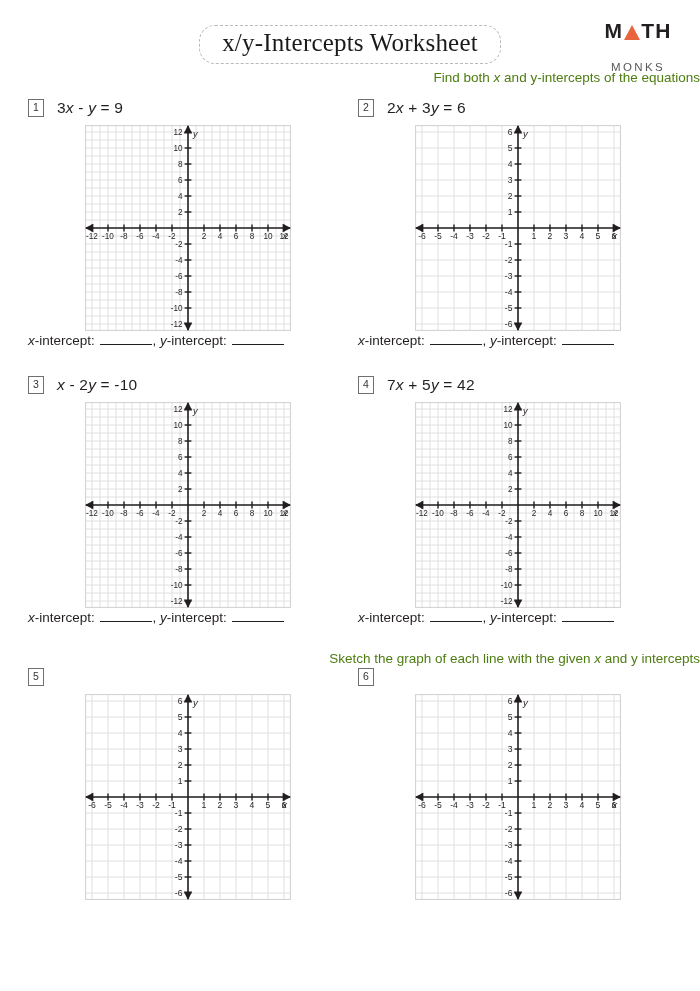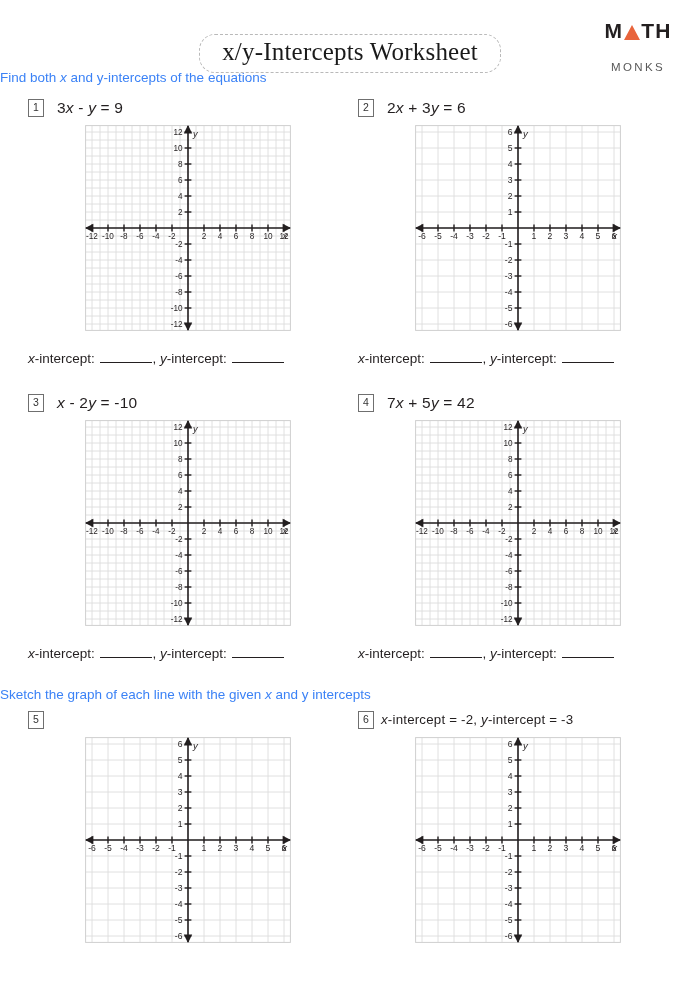--- a/index.html
+++ b/index.html
@@ -17,21 +17,21 @@
   }
 
   
   .header {
     position: relative;
     height: 70px;
   }
   .title-wrap {
     position: absolute;
     left: 0; right: 0;
-    top: 34px;
+    top: 25px;
     display: flex;
     justify-content: center;
   }
   .title-box {
     border: 1.5px dashed #b9b9b9;
     border-radius: 16px;
     padding: 3px 22px 6px 22px;
     font-family: "Liberation Serif", serif;
     font-size: 25px;
     letter-spacing: .2px;
@@ -68,23 +68,23 @@
   .logo-monks {
     font-family: "Liberation Sans", sans-serif;
     font-size: 11.5px;
     letter-spacing: 2.4px;
     color: #595959;
     margin-top: 21px;
   }
 
   
   .section-heading {
-    text-align: left;
+    text-align: right;
     font-size: 13.5px;
-    color: #3b82f6;
+    color: #4d7c0f;
     margin: 0;
   }
   .ital { font-style: italic; }
 
   
   .row {
     display: flex;
     justify-content: space-between;
     padding: 0 22px 0 28px;
     box-sizing: border-box;
@@ -113,21 +113,21 @@
   .prob-head.small .qnum { margin-right: 7px; }
   .eq { letter-spacing: .2px; }
 
   .grid-wrap {
     display: flex;
     justify-content: center;
   }
   .answer-line {
     font-size: 13.5px;
     white-space: nowrap;
-    margin-top: 18px;
+    margin-top: 0;
   }
   .blank {
     display: inline-block;
     border-bottom: 1.3px solid #231f20;
     width: 52px;
     height: 12px;
     margin: 0 1px;
   }
 </style>
 </head>
@@ -603,21 +603,21 @@
             <line x1="100.6" y1="8" x2="107.4" y2="8" stroke="#231f20" stroke-width="1.4"></line>
             <text x="98.5" y="11" font-family="Liberation Sans, sans-serif" font-size="8.2" fill="#231f20" text-anchor="end">12</text>
             <text x="203" y="115" font-family="Liberation Sans, sans-serif" font-style="italic" font-size="9.2" fill="#231f20" text-anchor="end">x</text>
             <text x="109" y="13" font-family="Liberation Sans, sans-serif" font-style="italic" font-size="9.2" fill="#231f20">y</text>
           </svg>
         </div>
         <div class="answer-line"><span class="ital">x</span><span>-intercept: </span><span class="blank"></span><span>, </span><span class="ital">y</span><span>-intercept: </span><span class="blank"></span></div>
       </div>
     </div>
     <div style="height:26px"></div>
-    <div class="section-heading" style="margin-bottom:9px;"><span>Sketch the graph of each line with the given </span><span class="ital">x</span><span> and </span><span>y</span><span> intercepts</span></div>
+    <div class="section-heading" style="margin-bottom:2px;"><span>Sketch the graph of each line with the given </span><span class="ital">x</span><span> and </span><span>y</span><span> intercepts</span></div>
     <div class="row">
       <div class="cell">
         <div class="prob-head small">
           <span class="qnum">5</span>
         </div>
         <div class="grid-wrap">
           <svg width="208" height="208" viewBox="0 0 208 208">
             <rect x="0" y="0" width="208" height="208" fill="#ffffff"></rect>
             <line x1="8" y1="1.6" x2="8" y2="206.4" stroke="#dcdcdc" stroke-width="0.9"></line>
             <line x1="24" y1="1.6" x2="24" y2="206.4" stroke="#dcdcdc" stroke-width="0.9"></line>
@@ -701,21 +701,20 @@
             <line x1="100.6" y1="8" x2="107.4" y2="8" stroke="#231f20" stroke-width="1.4"></line>
             <text x="98.5" y="11" font-family="Liberation Sans, sans-serif" font-size="8.6" fill="#231f20" text-anchor="end">6</text>
             <text x="203" y="115" font-family="Liberation Sans, sans-serif" font-style="italic" font-size="9.6" fill="#231f20" text-anchor="end">x</text>
             <text x="109" y="13" font-family="Liberation Sans, sans-serif" font-style="italic" font-size="9.6" fill="#231f20">y</text>
           </svg>
         </div>
       </div>
       <div class="cell">
         <div class="prob-head small">
           <span class="qnum">6</span>
-          <span class="eq"><span class="ital">x</span><span>-intercept&nbsp;=&nbsp;-2,&nbsp;</span><span class="ital">y</span><span>-intercept&nbsp;=&nbsp;-3</span></span>
         </div>
         <div class="grid-wrap">
           <svg width="208" height="208" viewBox="0 0 208 208">
             <rect x="0" y="0" width="208" height="208" fill="#ffffff"></rect>
             <line x1="8" y1="1.6" x2="8" y2="206.4" stroke="#dcdcdc" stroke-width="0.9"></line>
             <line x1="24" y1="1.6" x2="24" y2="206.4" stroke="#dcdcdc" stroke-width="0.9"></line>
             <line x1="40" y1="1.6" x2="40" y2="206.4" stroke="#dcdcdc" stroke-width="0.9"></line>
             <line x1="56" y1="1.6" x2="56" y2="206.4" stroke="#dcdcdc" stroke-width="0.9"></line>
             <line x1="72" y1="1.6" x2="72" y2="206.4" stroke="#dcdcdc" stroke-width="0.9"></line>
             <line x1="88" y1="1.6" x2="88" y2="206.4" stroke="#dcdcdc" stroke-width="0.9"></line>

